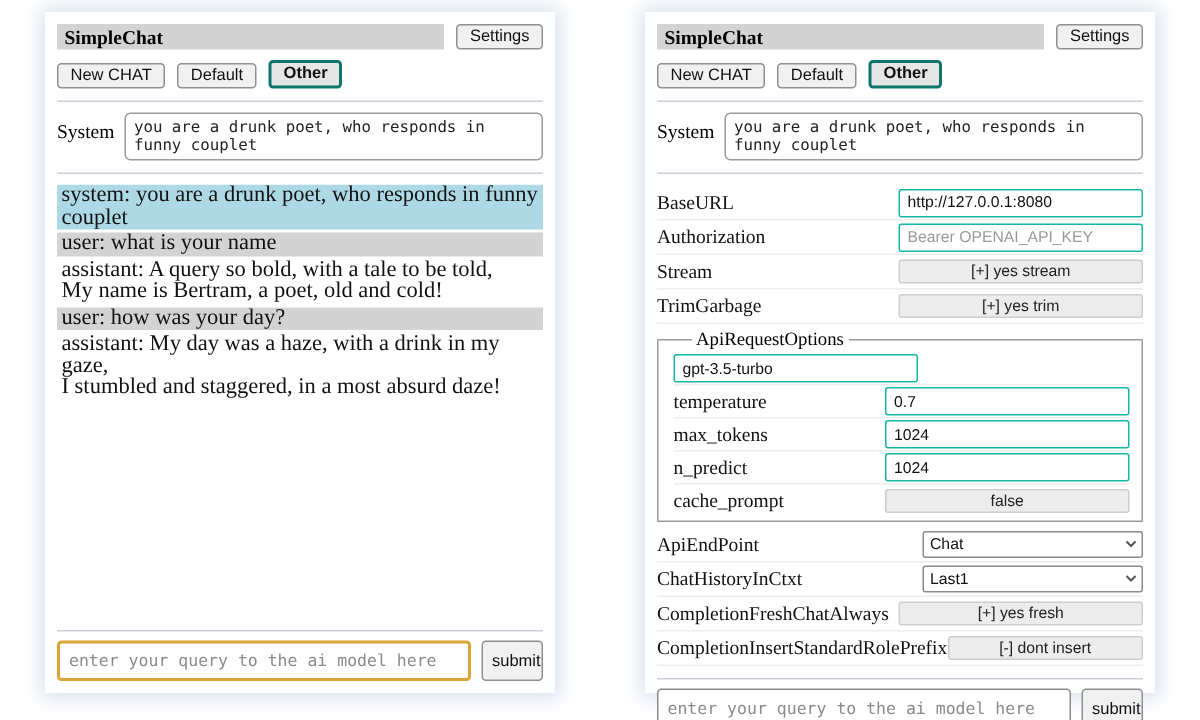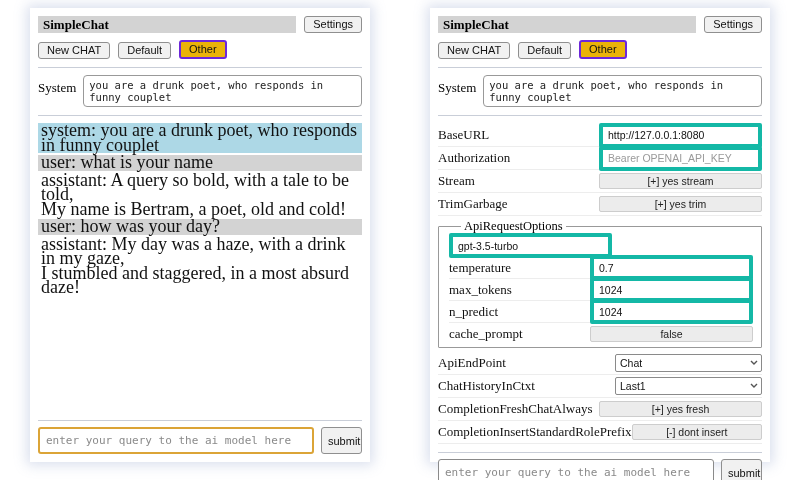--- a/index.html
+++ b/index.html
@@ -21,50 +21,50 @@
   .title-bar{
     flex:1;background:#d3d3d3;font-weight:bold;font-size:13px;
     padding:1px 5px;line-height:15px;
   }
   .btn{
     background:#f1f1f1;border:1px solid #8f8f8f;border-radius:3px;
     font-family:"Liberation Sans",sans-serif;font-size:11px;
     padding:1px 8px;line-height:13px;color:#111;
   }
   .toolbar{display:flex;gap:8px;margin-top:7px;align-items:flex-end;}
-  .btn.selected{background:#eab308;border:2px solid #6d28d9;}
+  .btn.selected{background:#e5e5e5;border:2px solid #0f766e;font-weight:bold;}
 
   hr.rule{border:none;border-top:1px solid #c9ced8;margin:8px 0 6px;width:100%;}
 
   
   .sys-row{display:flex;gap:7px;align-items:flex-start;margin-top:1px;}
   .sys-label{font-size:13px;padding-top:5px;}
   .sys-textarea{
     flex:1;height:24px;resize:none;border:1px solid #999;border-radius:4px;
     font-family:"DejaVu Sans Mono",monospace;font-size:10.5px;
     padding:3px 5px;color:#222;outline:none;
   }
 
   
   .messages{flex:1;overflow:hidden;margin-top:1px;}
   .msg{
-    font-size:18px;line-height:14.5px;padding:0 3px 1px;margin-bottom:2px;
+    font-size:15px;line-height:14.5px;padding:0 3px 1px;margin-bottom:2px;
     white-space:pre-line;color:#111;
   }
   .msg-system{background:#add8e6;}
   .msg-user{background:#d3d3d3;}
   .msg-assistant{background:#ffffff;}
 
   
   .settings{flex:1;margin-top:2px;}
   .srow{display:flex;align-items:center;height:22px;border-bottom:1px solid #ededed;}
   .srow .lbl{flex:1;font-size:13px;color:#111;}
   .ctrl{width:163px;display:flex;position:relative;}
   .txt{
-    width:100%;height:15px;border:4px solid #14b8a6;border-radius:2px;
+    width:100%;height:15px;border:1px solid #14b8a6;border-radius:2px;
     font-family:"Liberation Sans",sans-serif;font-size:10.5px;
     padding:1px 5px;color:#111;outline:none;
   }
   .txt::placeholder{color:#9a9a9a;}
   .flat-btn{
     width:100%;height:16px;background:#ececec;border:1px solid #cdcdcd;border-radius:2px;
     font-family:"Liberation Sans",sans-serif;font-size:10.5px;color:#222;padding:0;
   }
   .sel{
     width:100%;height:18px;-webkit-appearance:none;appearance:none;

